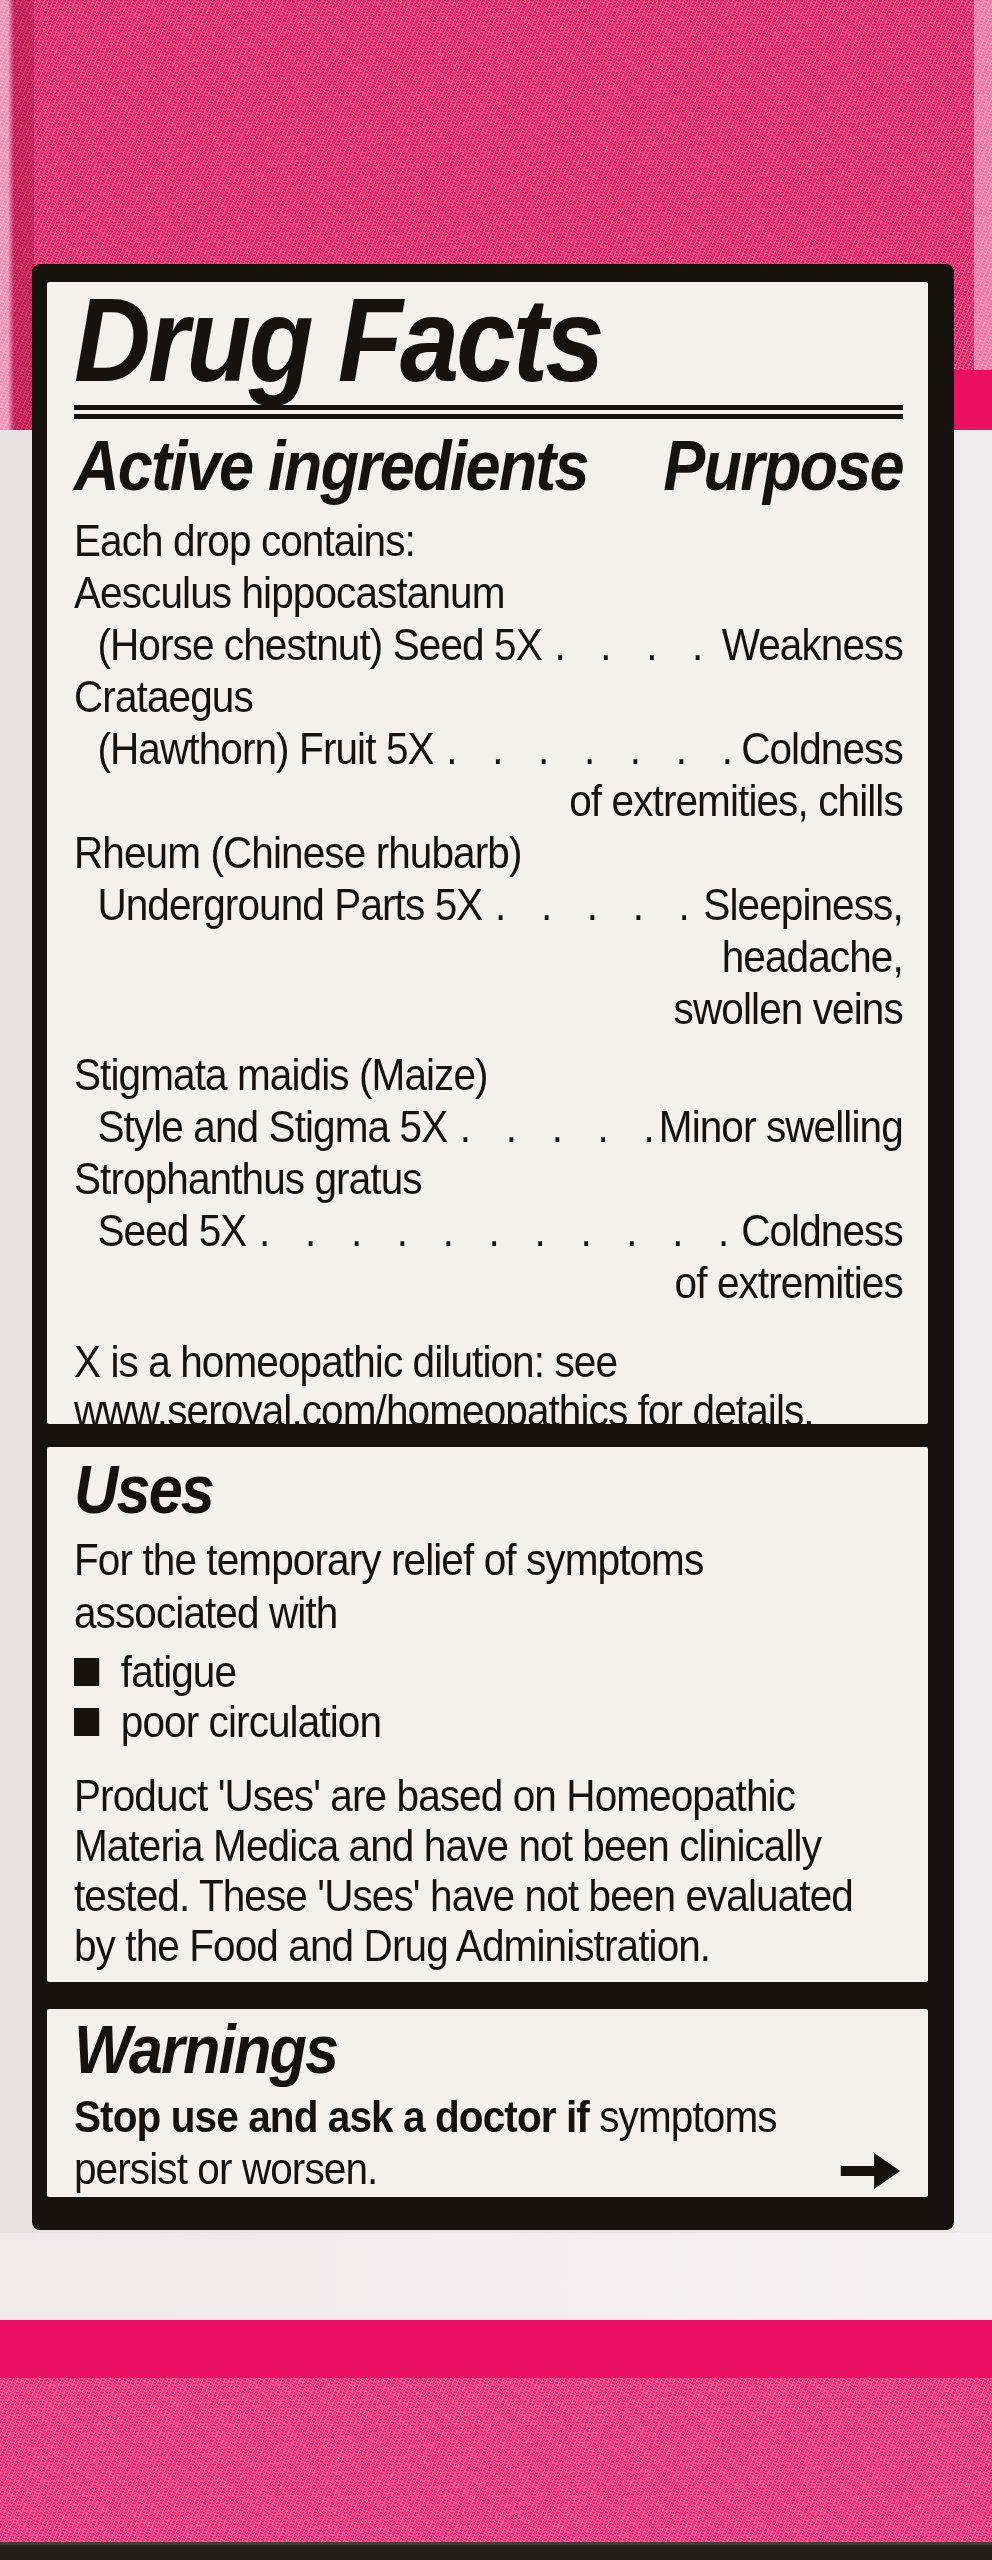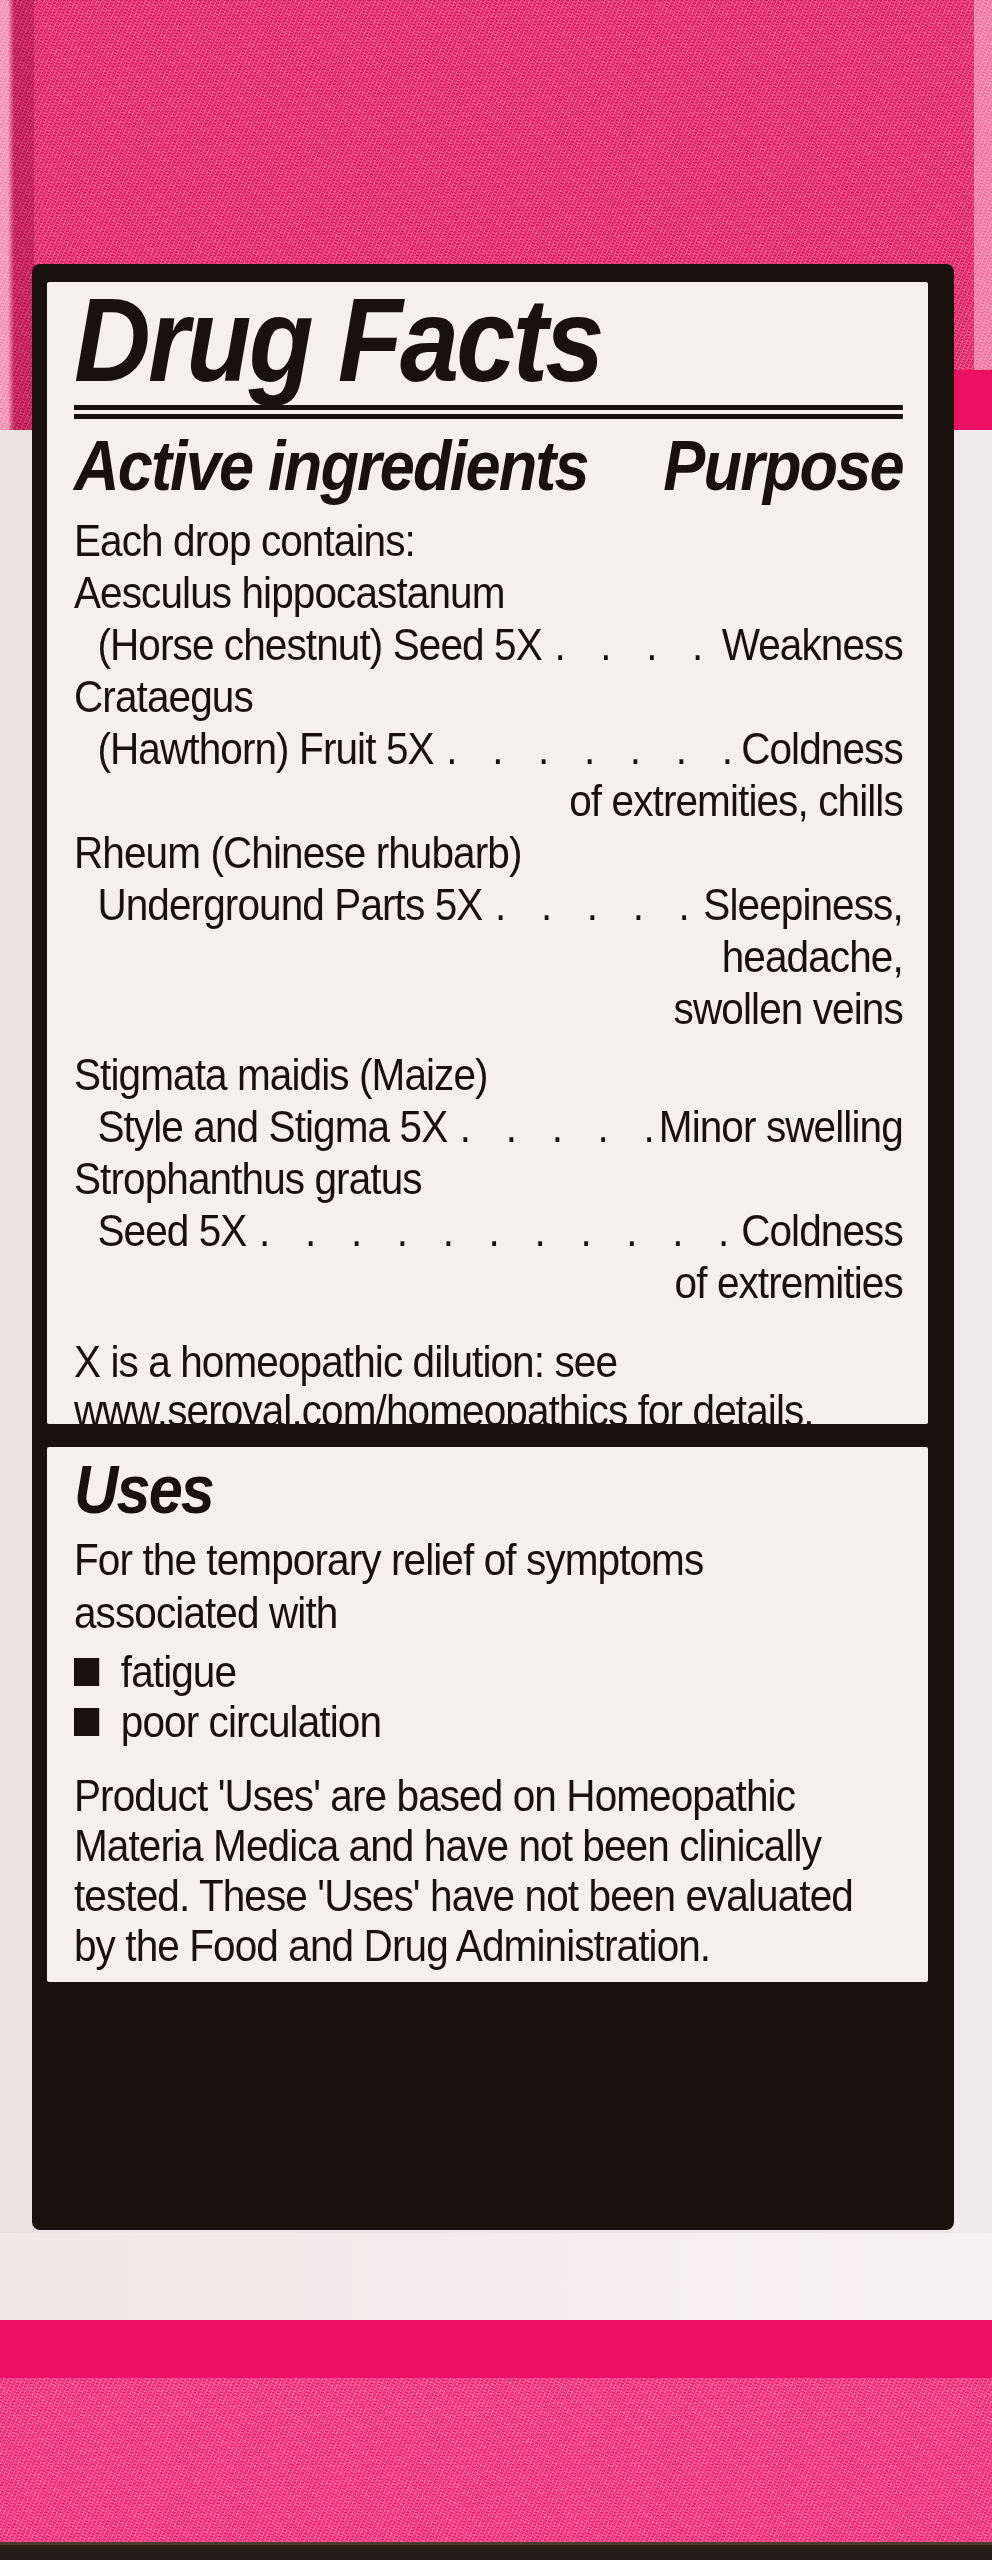--- a/index.html
+++ b/index.html
@@ -162,15 +162,29 @@
         </div>
         <div class="disc">
           <div class="body-row">Product 'Uses' are based on Homeopathic</div>
           <div class="body-row">Materia Medica and have not been clinically</div>
           <div class="body-row">tested. These 'Uses' have not been evaluated</div>
           <div class="body-row">by the Food and Drug Administration.</div>
         </div>
       </div>
     </div>
 
+    <div class="panel p3">
+      <div class="cnd">
+        <div class="sec-title" style="margin-top:6px">Warnings</div>
+        <div class="body-row warn-line">
+          <b>Stop use and ask a doctor if</b><span> symptoms</span>
+        </div>
+        <div class="body-row warn-row2">
+          <span>persist or worsen.</span>
+          <svg class="arrow" viewBox="0 0 72 46">
+            <path d="M3 18 h37 v-13 l29 18 -29 18 v-13 H3 z" fill="#17120e"></path>
+          </svg>
+        </div>
+      </div>
+    </div>
 
   </div>
 </div>
 
 </body></html>

